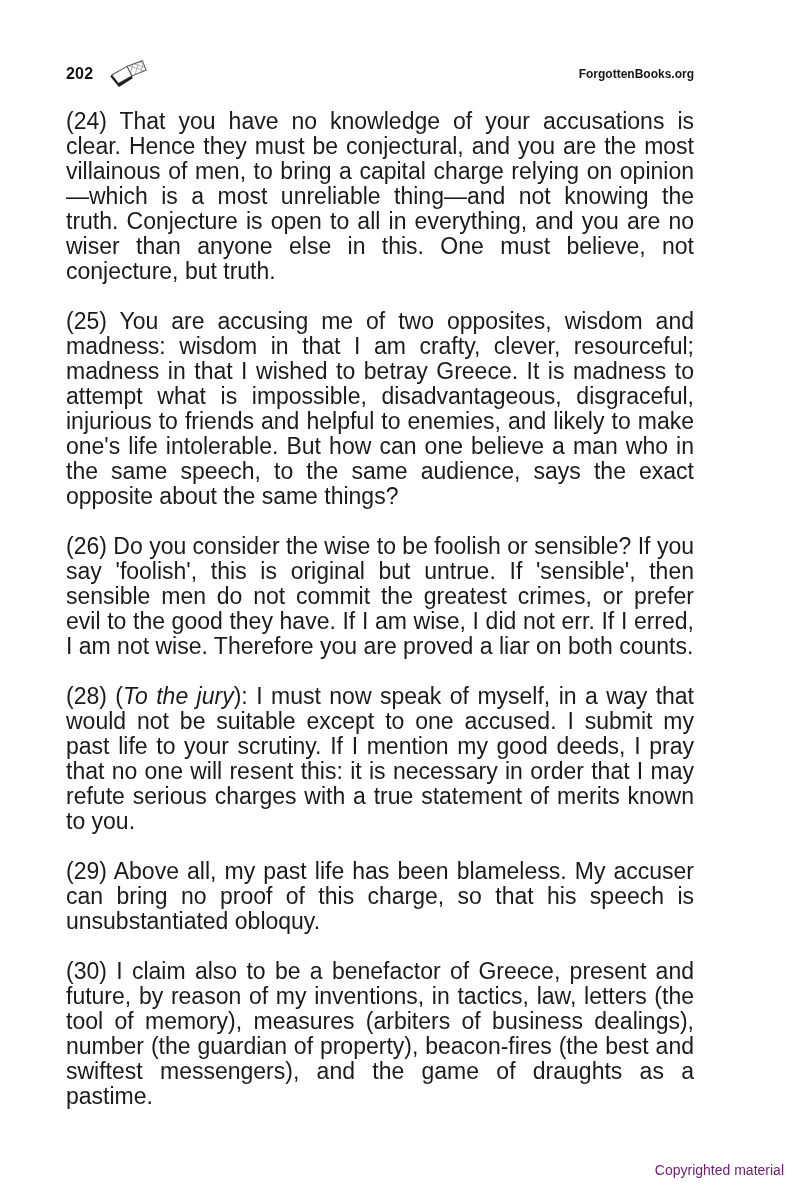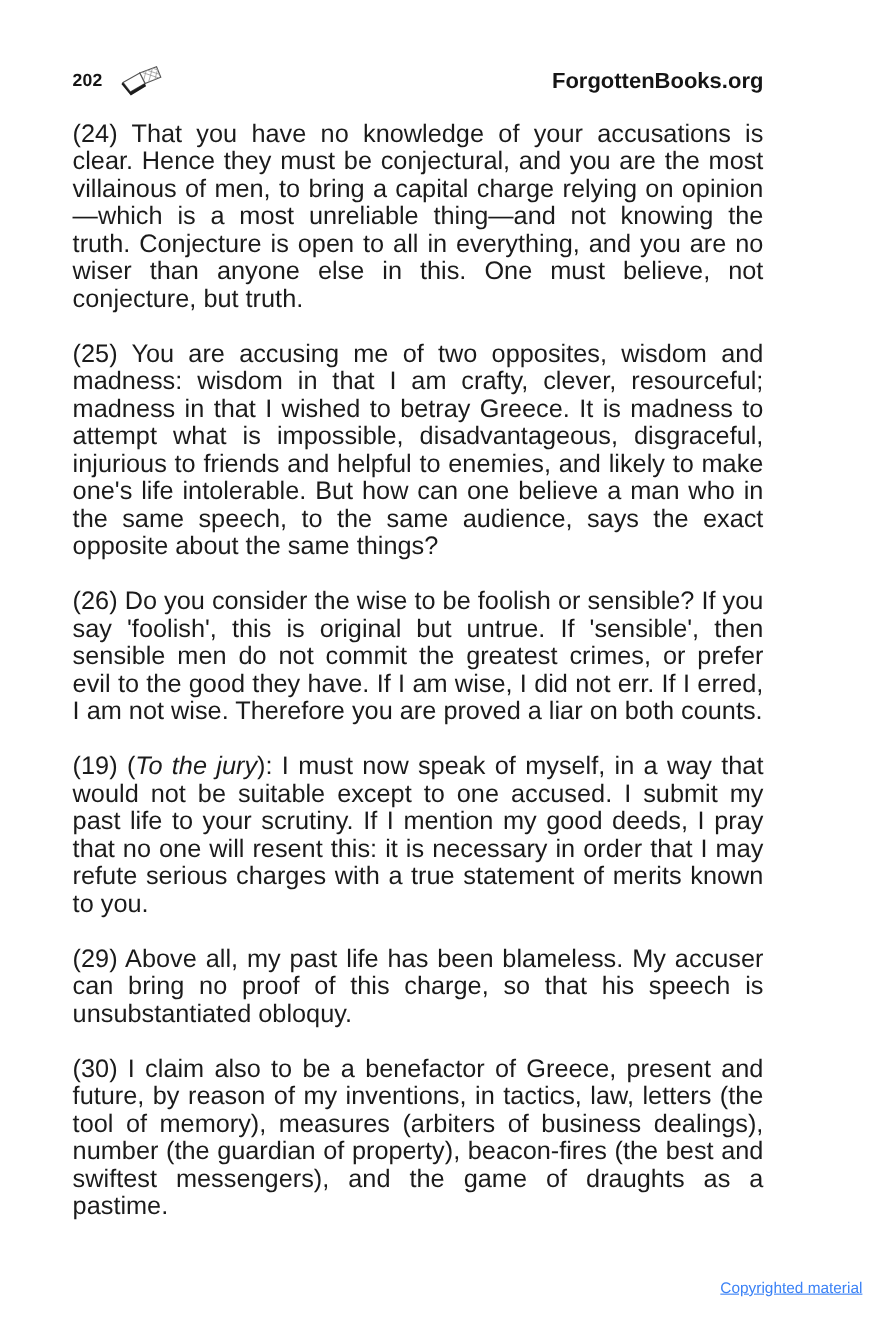--- a/index.html
+++ b/index.html
@@ -29,21 +29,21 @@
     align-items: center;
     gap: 14px;
   }
   .page-number {
     font-size: 16px;
     font-weight: bold;
     color: #151515;
     letter-spacing: 0.2px;
   }
   .site-name {
-    font-size: 20px;
+    font-size: 12px;
     font-weight: bold;
     color: #151515;
   }
   .book-icon { display: block; }
   .page-body {
     position: absolute;
     top: 109px; left: 66px;
     width: 628px;
   }
   .page-body p {
@@ -51,22 +51,21 @@
     font-size: 23px;
     line-height: 25px;
     text-align: justify;
     color: #1b1b1b;
   }
   .page-body p em { font-style: italic; }
   .watermark {
     position: absolute;
     right: 16px; bottom: 22px;
     font-size: 14px;
-    color: #3b82f6;
-    text-decoration: underline;
+    color: #701a75;
   }
 </style>
 </head>
 <body>
 
 <div class="page">
 
   <div class="page-header">
     <div class="header-left">
       <span class="page-number">202</span>
@@ -94,20 +93,20 @@
         <path d="M5 18 L12 27 L26 19 L27 21.5 L12.5 30.5 L3.5 19.5 Z" fill="#1c1c1c"></path>
       </svg>
     </div>
     <span class="site-name">ForgottenBooks.org</span>
   </div>
 
   <div class="page-body">
     <p>(24) That you have no knowledge of your accusations is clear. Hence they must be conjectural, and you are the most villainous of men, to bring a capital charge relying on opinion—which is a most unreliable thing—and not knowing the truth. Conjecture is open to all in everything, and you are no wiser than anyone else in this. One must believe, not conjecture, but truth.</p>
     <p>(25) You are accusing me of two opposites, wisdom and madness: wisdom in that I am crafty, clever, resourceful; madness in that I wished to betray Greece. It is madness to attempt what is impossible, disadvantageous, disgraceful, injurious to friends and helpful to enemies, and likely to make one's life intolerable. But how can one believe a man who in the same speech, to the same audience, says the exact opposite about the same things?</p>
     <p>(26) Do you consider the wise to be foolish or sensible? If you say 'foolish', this is original but untrue. If 'sensible', then sensible men do not commit the greatest crimes, or prefer evil to the good they have. If I am wise, I did not err. If I erred, I am not wise. Therefore you are proved a liar on both counts.</p>
-    <p><span>(19) (</span><em>To the jury</em><span>): I must now speak of myself, in a way that would not be suitable except to one accused. I submit my past life to your scrutiny. If I mention my good deeds, I pray that no one will resent this: it is necessary in order that I may refute serious charges with a true statement of merits known to you.</span></p>
+    <p><span>(28) (</span><em>To the jury</em><span>): I must now speak of myself, in a way that would not be suitable except to one accused. I submit my past life to your scrutiny. If I mention my good deeds, I pray that no one will resent this: it is necessary in order that I may refute serious charges with a true statement of merits known to you.</span></p>
     <p>(29) Above all, my past life has been blameless. My accuser can bring no proof of this charge, so that his speech is unsubstantiated obloquy.</p>
     <p>(30) I claim also to be a benefactor of Greece, present and future, by reason of my inventions, in tactics, law, letters (the tool of memory), measures (arbiters of business dealings), number (the guardian of property), beacon-fires (the best and swiftest messengers), and the game of draughts as a pastime.</p>
   </div>
 
   <span class="watermark">Copyrighted material</span>
 
 </div>
 
 </body></html>

